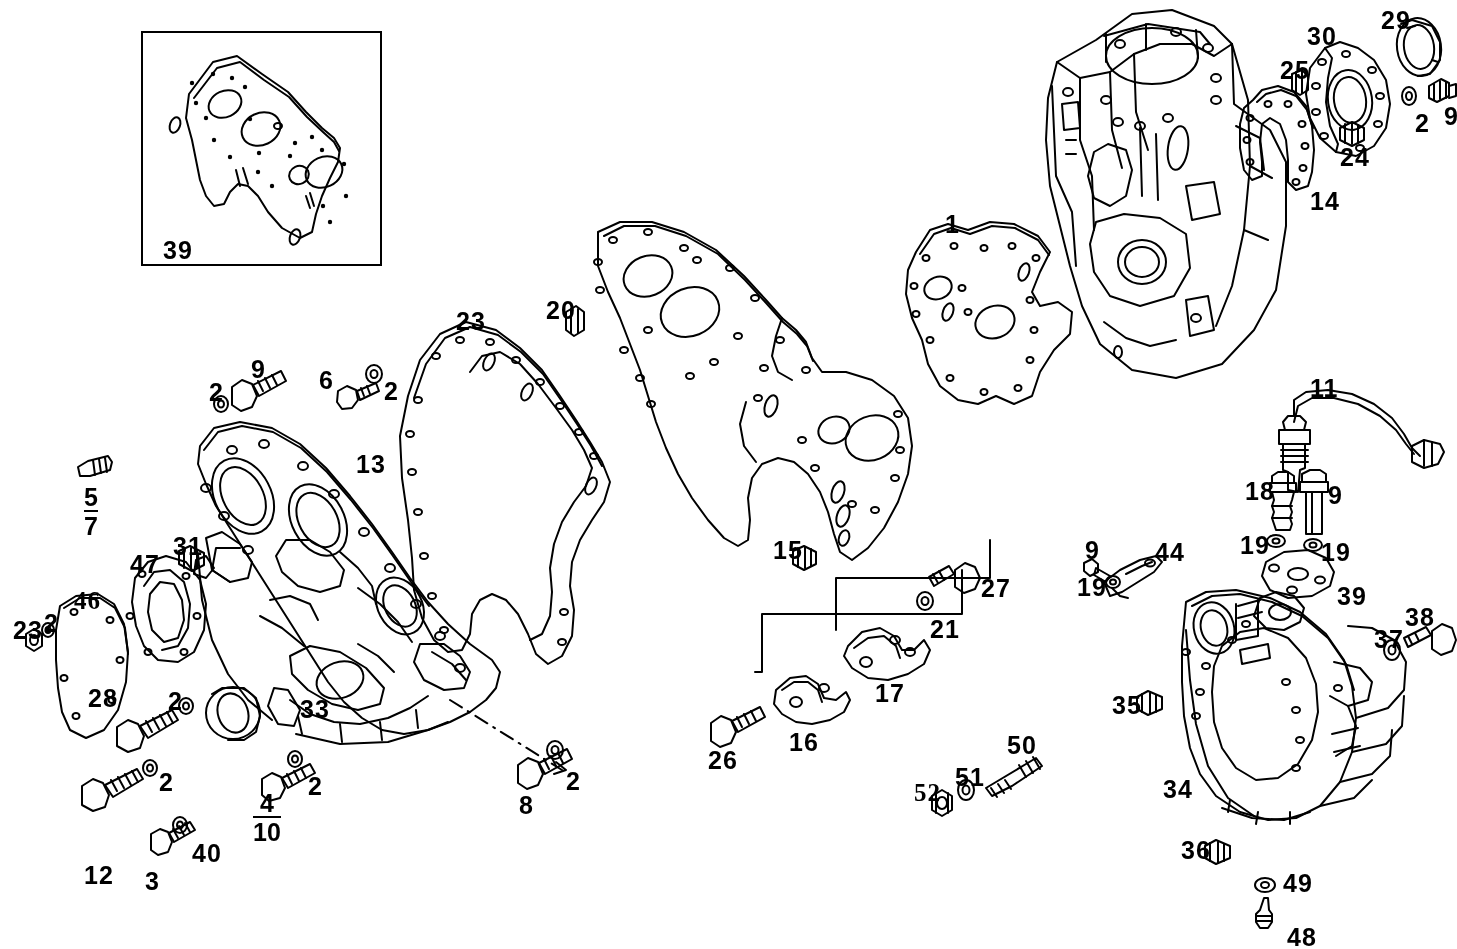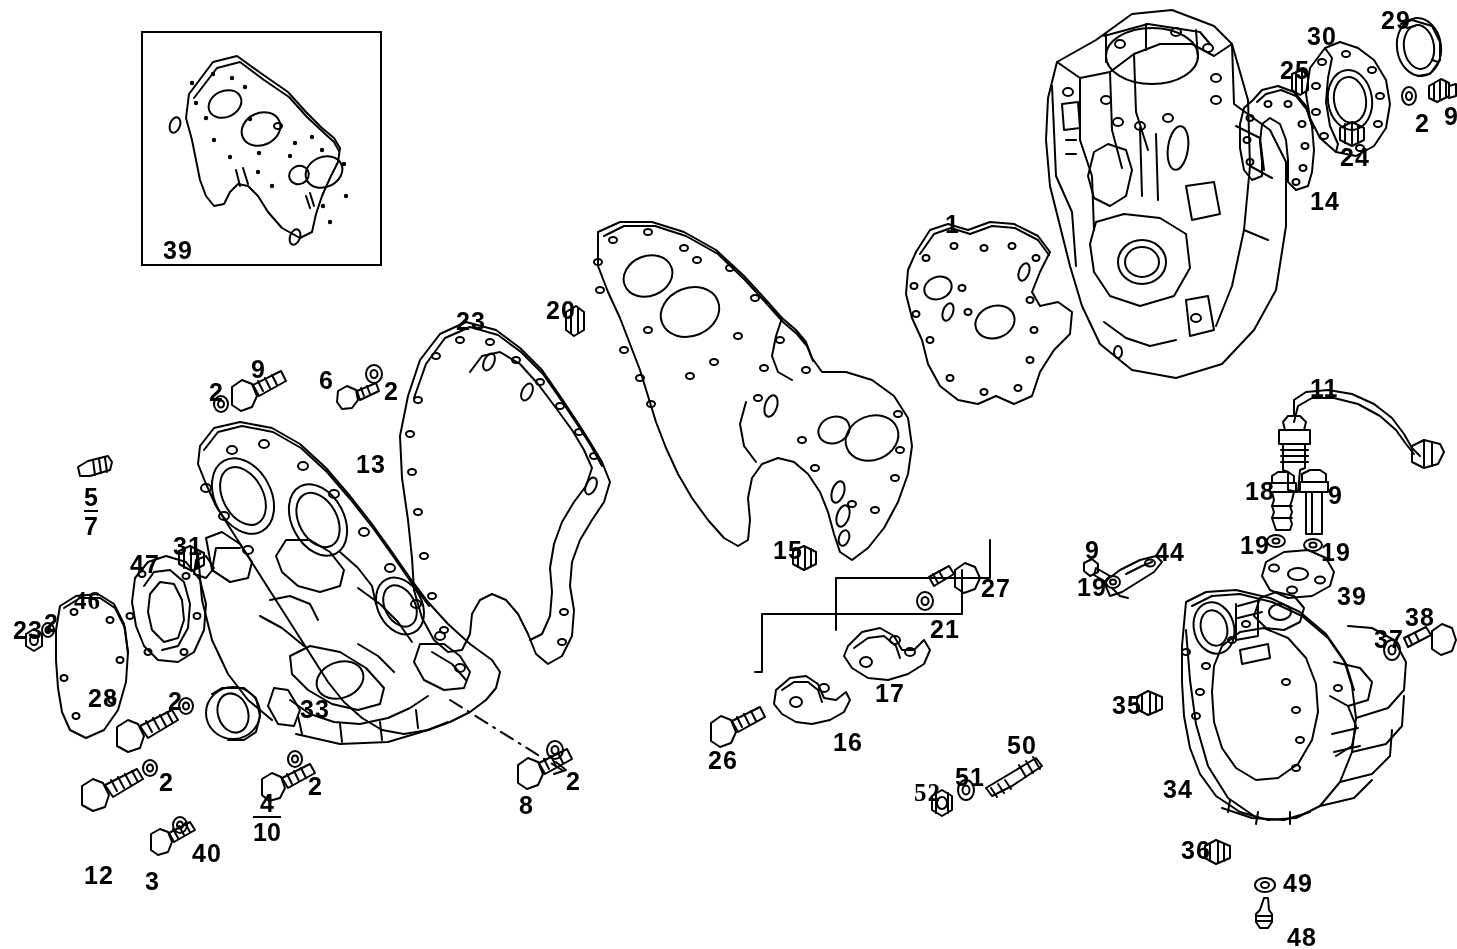--- a/index.html
+++ b/index.html
@@ -702,21 +702,21 @@
   <div class="lbl" style="left:1085px;top:538px;">9</div>
   <div class="lbl" style="left:1155px;top:540px;">44</div>
   <div class="lbl" style="left:1077px;top:575px;">19</div>
   <div class="lbl" style="left:74px;top:588px;font-family:Liberation Serif, serif;">46</div>
   <div class="lbl" style="left:13px;top:618px;">23</div>
   <div class="lbl" style="left:44px;top:611px;">2</div>
   <div class="lbl" style="left:773px;top:538px;">15</div>
   <div class="lbl" style="left:981px;top:576px;">27</div>
   <div class="lbl" style="left:930px;top:617px;">21</div>
   <div class="lbl" style="left:875px;top:681px;">17</div>
-  <div class="lbl" style="left:789px;top:730px;margin-left:44px;">16</div>
+  <div class="lbl" style="left:789px;top:730px;">16</div>
   <div class="lbl" style="left:708px;top:748px;">26</div>
   <div class="lbl" style="left:1405px;top:605px;">38</div>
   <div class="lbl" style="left:1374px;top:627px;">37</div>
   <div class="lbl" style="left:1112px;top:693px;">35</div>
   <div class="lbl" style="left:1163px;top:759px;margin-top:18px;">34</div>
   <div class="lbl" style="left:168px;top:689px;">2</div>
   <div class="lbl" style="left:280px;top:697px;margin-left:20px;">33</div>
   <div class="lbl" style="left:88px;top:686px;">28</div>
   <div class="lbl" style="left:159px;top:770px;">2</div>
   <div class="lbl" style="left:308px;top:774px;">2</div>

